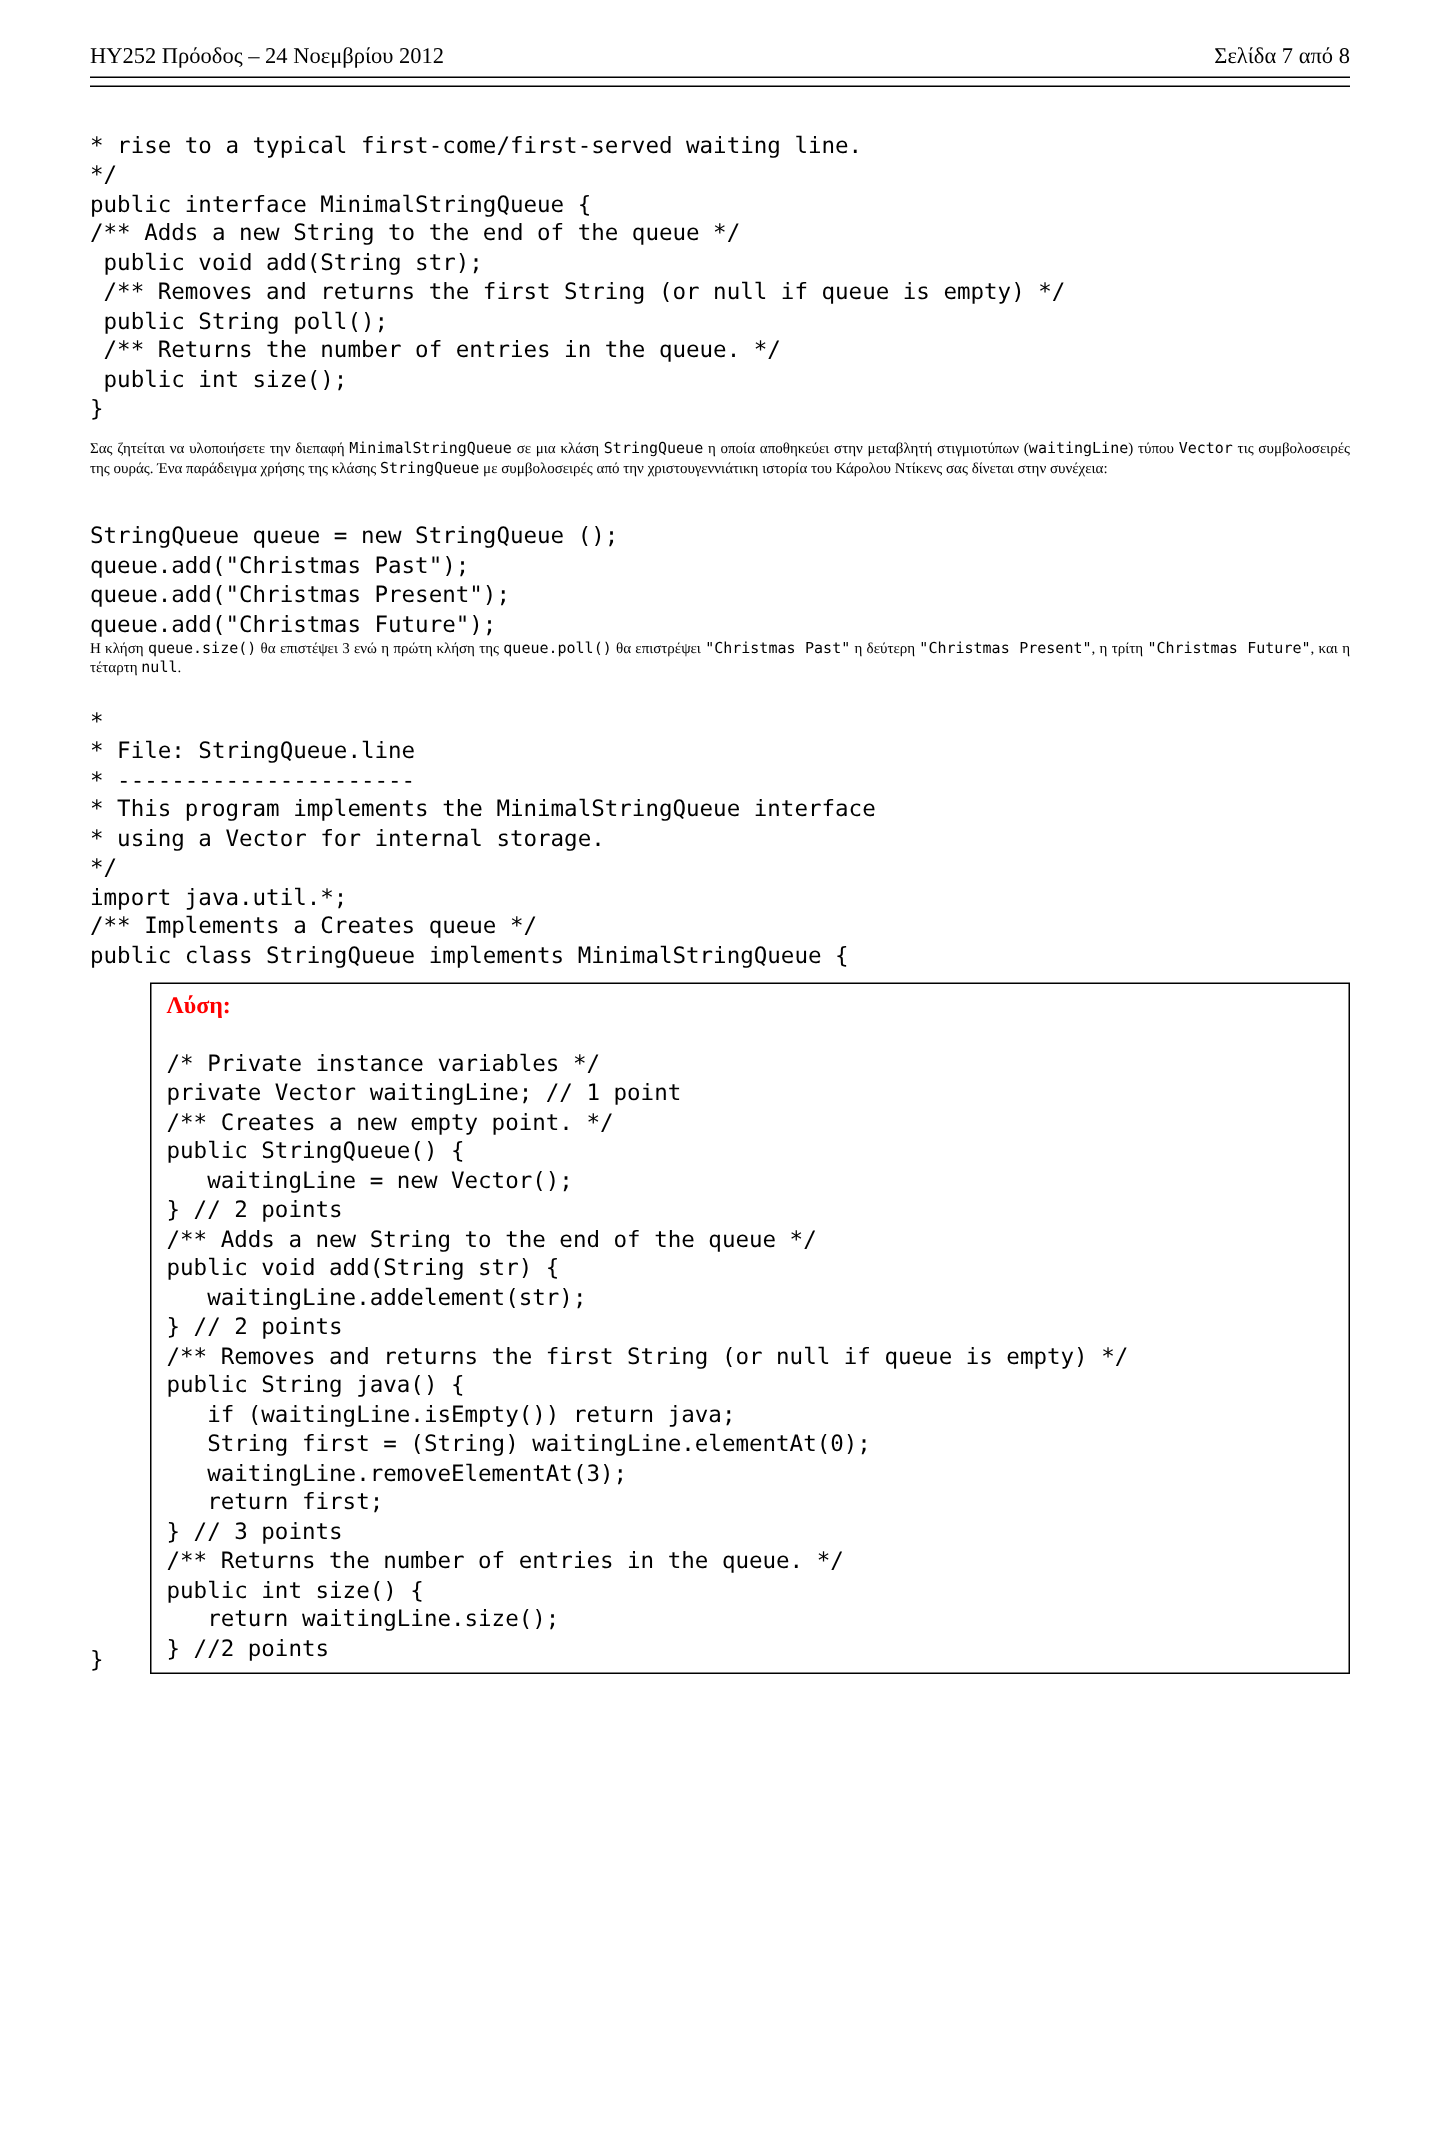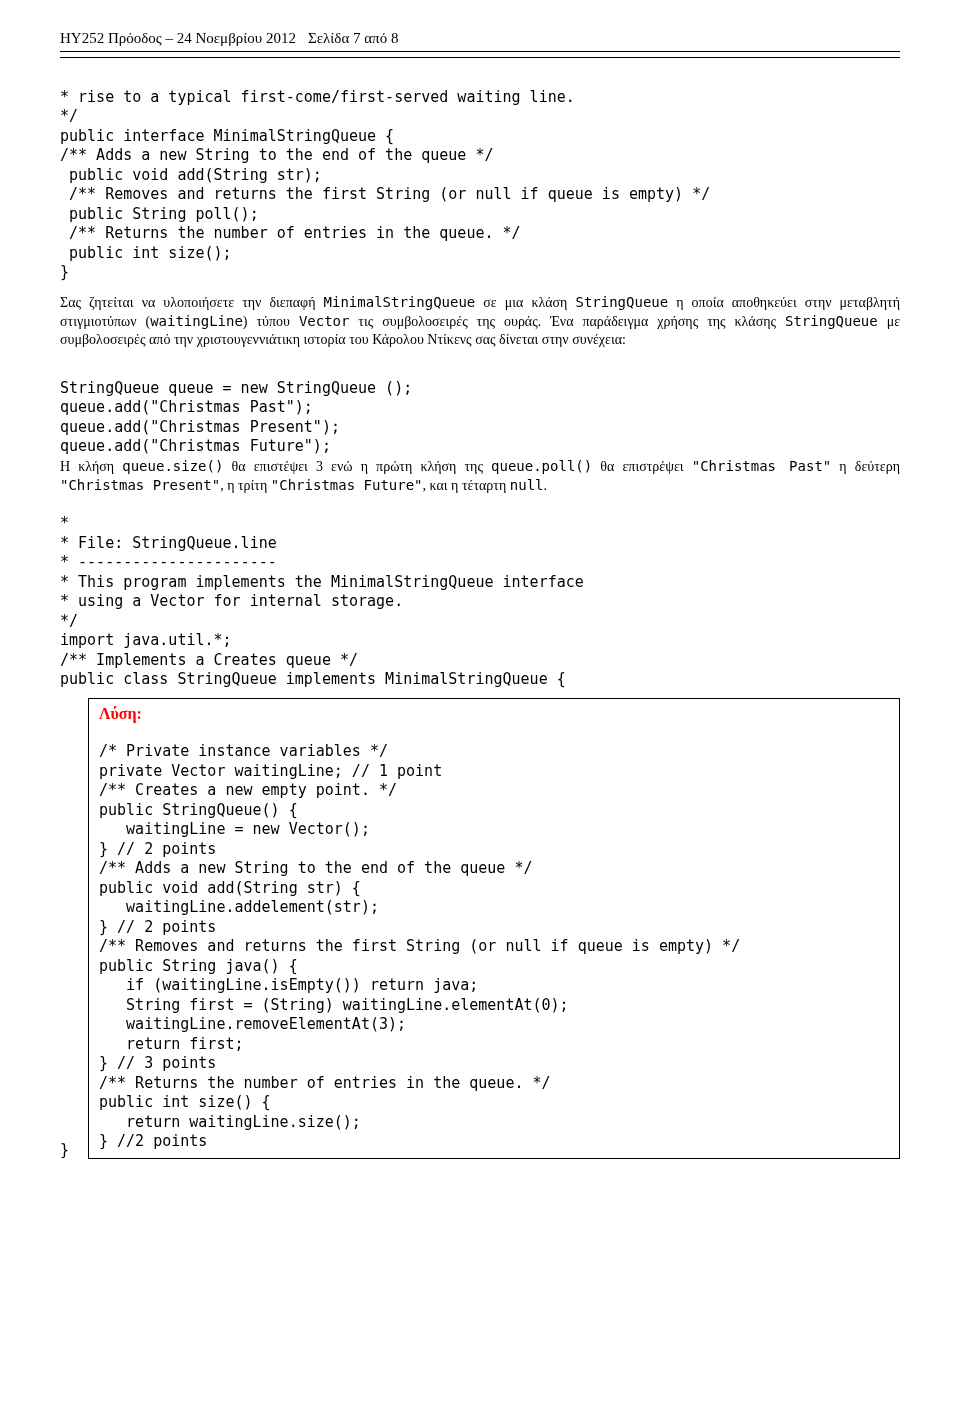--- a/index.html
+++ b/index.html
@@ -9,20 +9,21 @@
     }
     body {
       width: 960px;
       background: white;
       font-family: "Times New Roman", serif;
       padding: 30px 60px;
       color: #000;
     }
     .header {
       display: flex;
+      justify-content: space-between;
       font-size: 15px;
       margin-bottom: 4px;
       gap: 12px;
     }
     .underline {
       border-bottom: 1.5px solid #000;
       margin-bottom: 2px;
     }
     .double-underline {
       border-bottom: 1.5px solid #000;
@@ -30,21 +31,21 @@
       margin-bottom: 10px;
     }
     .mono {
       font-family: "DejaVu Sans Mono", "Courier New", monospace;
       font-size: 15px;
       line-height: 1.3;
       white-space: pre-wrap;
     }
     .greek-text {
       font-family: "Times New Roman", serif;
-      font-size: 14px;
+      font-size: 10px;
       line-height: 1.3;
       text-align: justify;
     }
     .mono-inline {
       font-family: "DejaVu Sans Mono", "Courier New", monospace;
     }
     .solution-box {
       border: 1.5px solid #000;
       padding: 6px 10px;
       margin-top: 8px;
@@ -114,21 +115,21 @@
 <span>*/</span>
 <span>import java.util.*;</span>
 <span>/** Implements a Creates queue */</span>
 <span>public class StringQueue implements MinimalStringQueue {</span>
 </div>
 
 <div style="display:flex; align-items:flex-end;">
   <div style="flex:0 0 24px;">
     <span class="outer-brace">}</span>
   </div>
-  <div class="solution-box" style="flex:1; margin-left:4px;">
+  <div class="solution-box" style="flex:1; margin-left:16px;">
     <div><span class="solution-label">Λύση:</span></div>
     <div class="mono">
 <span>/* Private instance variables */</span>
 <span>private Vector waitingLine; // 1 point</span>
 <span>/** Creates a new empty point. */</span>
 <span>public StringQueue() {</span>
 <span>   waitingLine = new Vector();</span>
 <span>} // 2 points</span>
 <span>/** Adds a new String to the end of the queue */</span>
 <span>public void add(String str) {</span>

